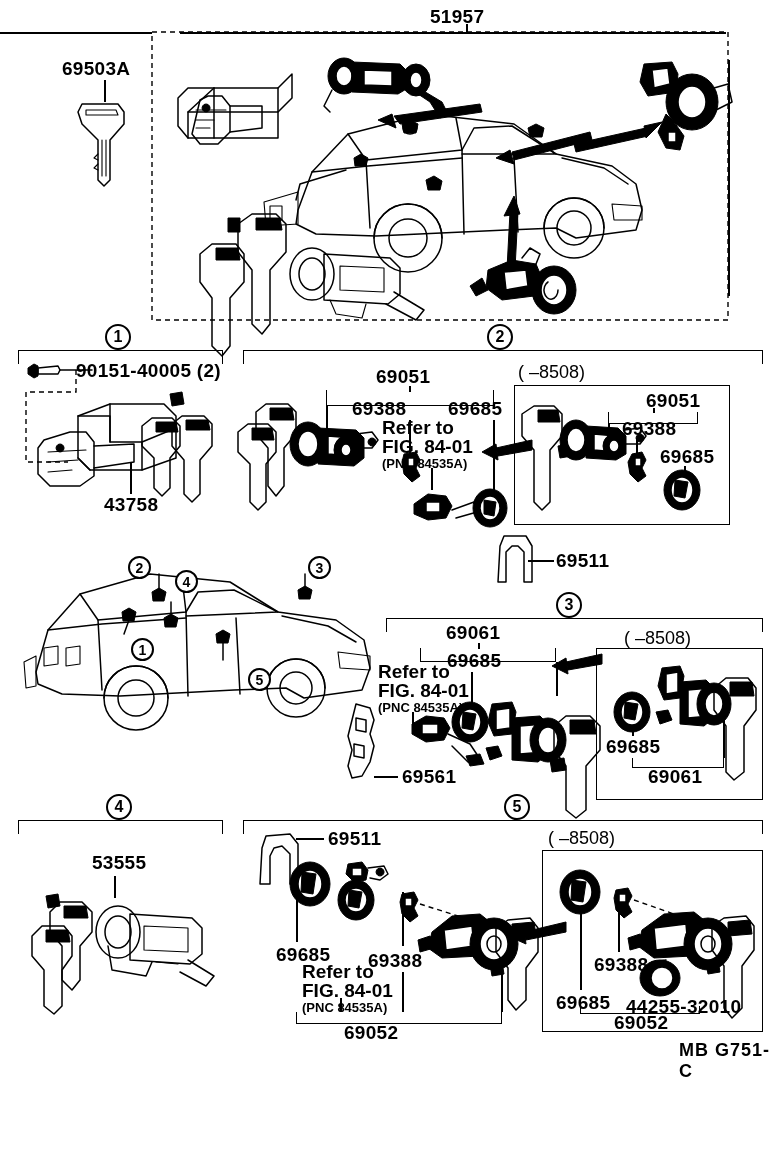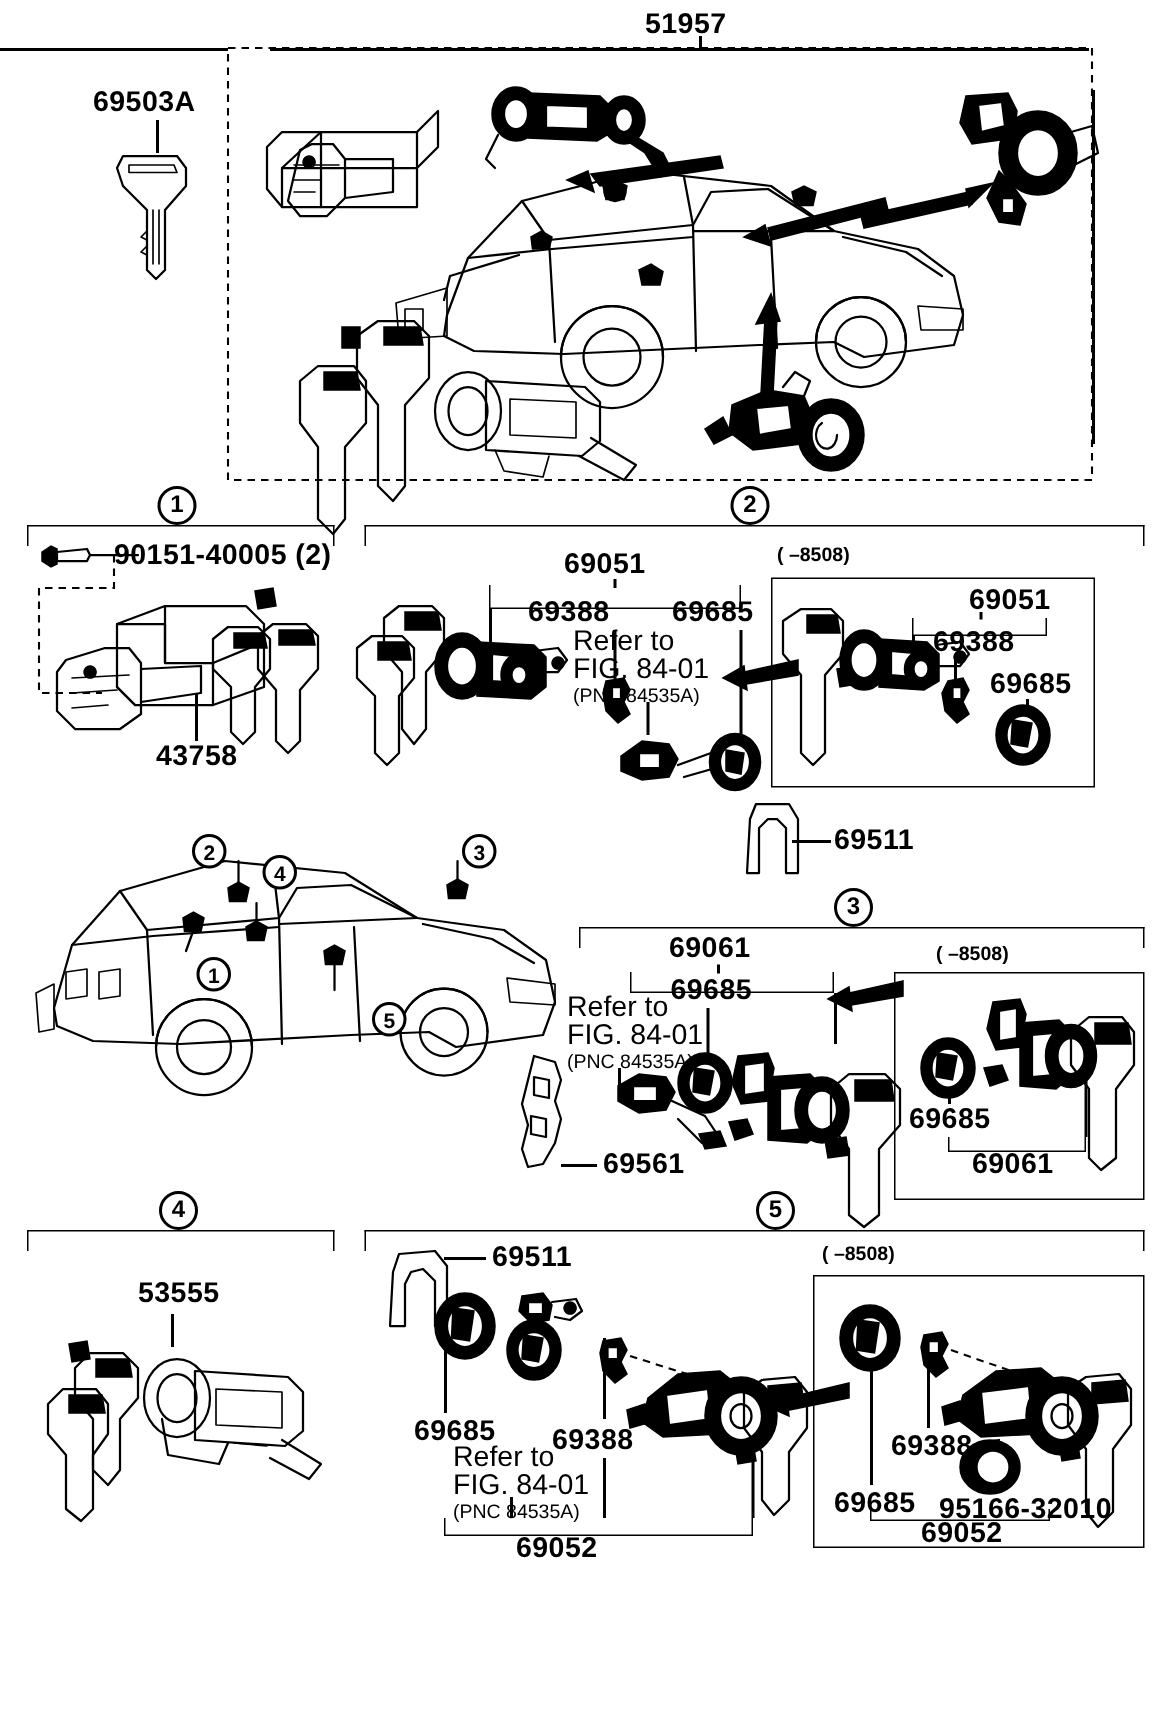--- a/index.html
+++ b/index.html
@@ -1,25 +1,25 @@
 <!DOCTYPE html>
 <html><head>
 <meta charset="utf-8">
 <style>
   html,body{margin:0;padding:0;background:#ffffff;}
   body{width:776px;height:1152px;position:relative;overflow:hidden;
        font-family:"Liberation Sans","DejaVu Sans",sans-serif;color:#000;}
   .stage{position:absolute;left:0;top:0;width:776px;height:1152px;}
   .lbl{position:absolute;font-weight:700;white-space:nowrap;letter-spacing:.3px;}
   .pn{font-size:19px;}
-  .refer{position:absolute;font-weight:400;line-height:1.02;white-space:nowrap;}
+  .refer{position:absolute;font-weight:700;line-height:1.02;white-space:nowrap;}
   .refer .r1{font-size:19px;}
   .refer .r2{font-size:19px;}
   .refer .r3{font-size:13px;}
-  .datecode{position:absolute;font-size:13px;font-weight:700;white-space:nowrap;}
+  .datecode{position:absolute;font-size:18px;font-weight:400;white-space:nowrap;}
   .footer{position:absolute;font-size:18px;font-weight:700;letter-spacing:1px;}
   
   .cnum{position:absolute;width:26px;height:26px;border:2.5px solid #000;border-radius:50%;
         display:flex;align-items:center;justify-content:center;
         font-size:16px;font-weight:700;background:#fff;box-sizing:border-box;}
   .cnum.sm{width:23px;height:23px;font-size:14px;border-width:2.5px;}
   
   .subbox{position:absolute;border:1.6px solid #000;box-sizing:border-box;background:transparent;}
   
   .dashbox{position:absolute;box-sizing:border-box;}
@@ -493,21 +493,21 @@
   <svg style="position:absolute;left:500px;top:918px;" width="70" height="32">
     <path class="ink-f" d="M66 4 L24 14 L26 22 L66 14 Z"></path>
     <path class="ink-f" d="M24 10 L8 18 L26 26 Z"></path>
   </svg>
 
   <div class="datecode" style="left:548px;top:828px;">(     –8508)</div>
   <div class="subbox" style="left:542px;top:850px;width:221px;height:182px;"></div>
 
   <div class="lbl pn" style="left:594px;top:954px;">69388</div>
   <div class="lbl pn" style="left:556px;top:992px;">69685</div>
-  <div class="lbl pn" style="left:626px;top:996px;">95166-32010</div>
+  <div class="lbl pn" style="left:626px;top:996px;">44255-32010</div>
   <div class="lbl pn" style="left:614px;top:1012px;">69052</div>
 
   <div class="ln lnv" style="left:580px;top:894px;height:96px;"></div>
   <div class="ln lnv" style="left:618px;top:898px;height:54px;"></div>
   <div class="bracket-tall" style="left:580px;top:1006px;width:120px;height:8px;"></div>
 
   <svg style="position:absolute;left:548px;top:856px;" width="212" height="170">
 
     <ellipse class="ink-f" cx="32" cy="36" rx="20" ry="22"></ellipse>
     <ellipse class="ink-w" cx="32" cy="36" rx="12" ry="14"></ellipse>
@@ -526,14 +526,15 @@
 
     <ellipse class="ink-f" cx="112" cy="122" rx="20" ry="18"></ellipse>
     <ellipse class="ink-w" cx="114" cy="122" rx="11" ry="11"></ellipse>
     <path class="ink" d="M96 114 L104 106 L118 104"></path>
 
     <path class="ink" d="M176 62 L198 60 L206 70 L206 94 L194 110 L194 152 L184 162 L176 152 L176 110 L164 94 L164 70 Z"></path>
     <path class="ink-f" d="M180 66 L202 64 L204 78 L180 80 Z"></path>
     <path class="ink-f" d="M158 106 L170 104 L172 116 L160 118 Z"></path>
   </svg>
 
+  <div class="footer" style="left:679px;top:1040px;">MB G751-C</div>
 
 </div>
 
 </body></html>

